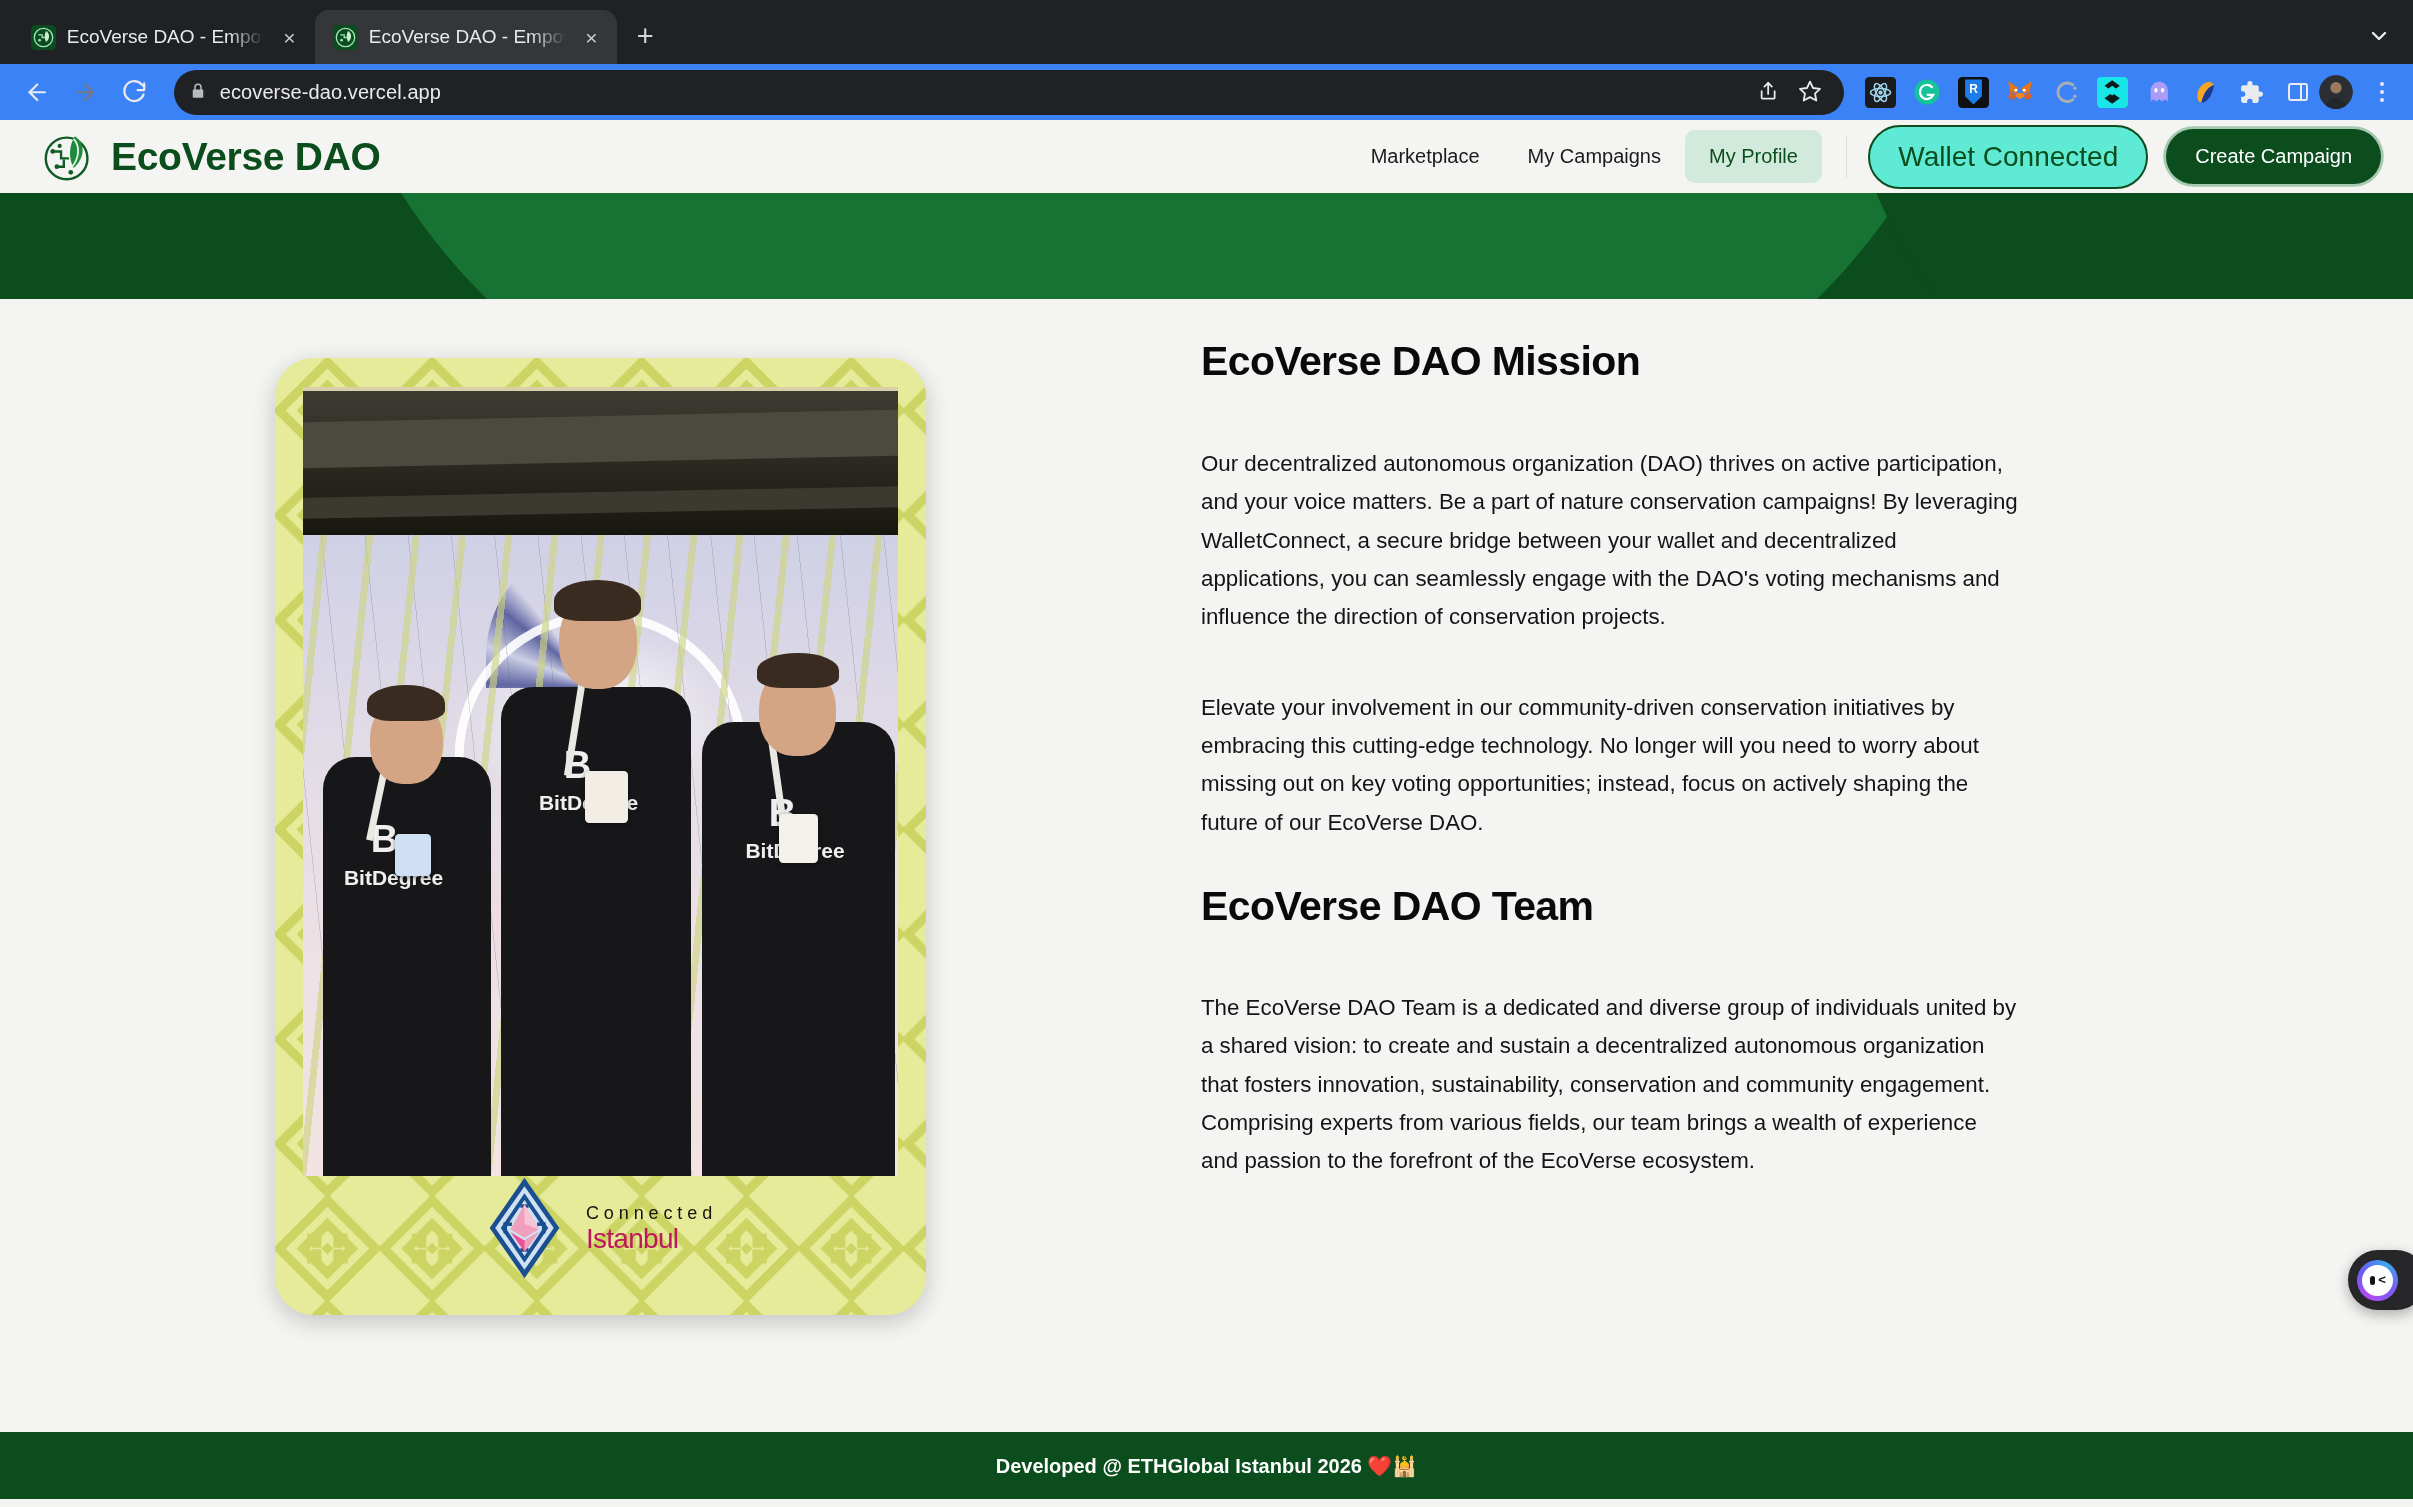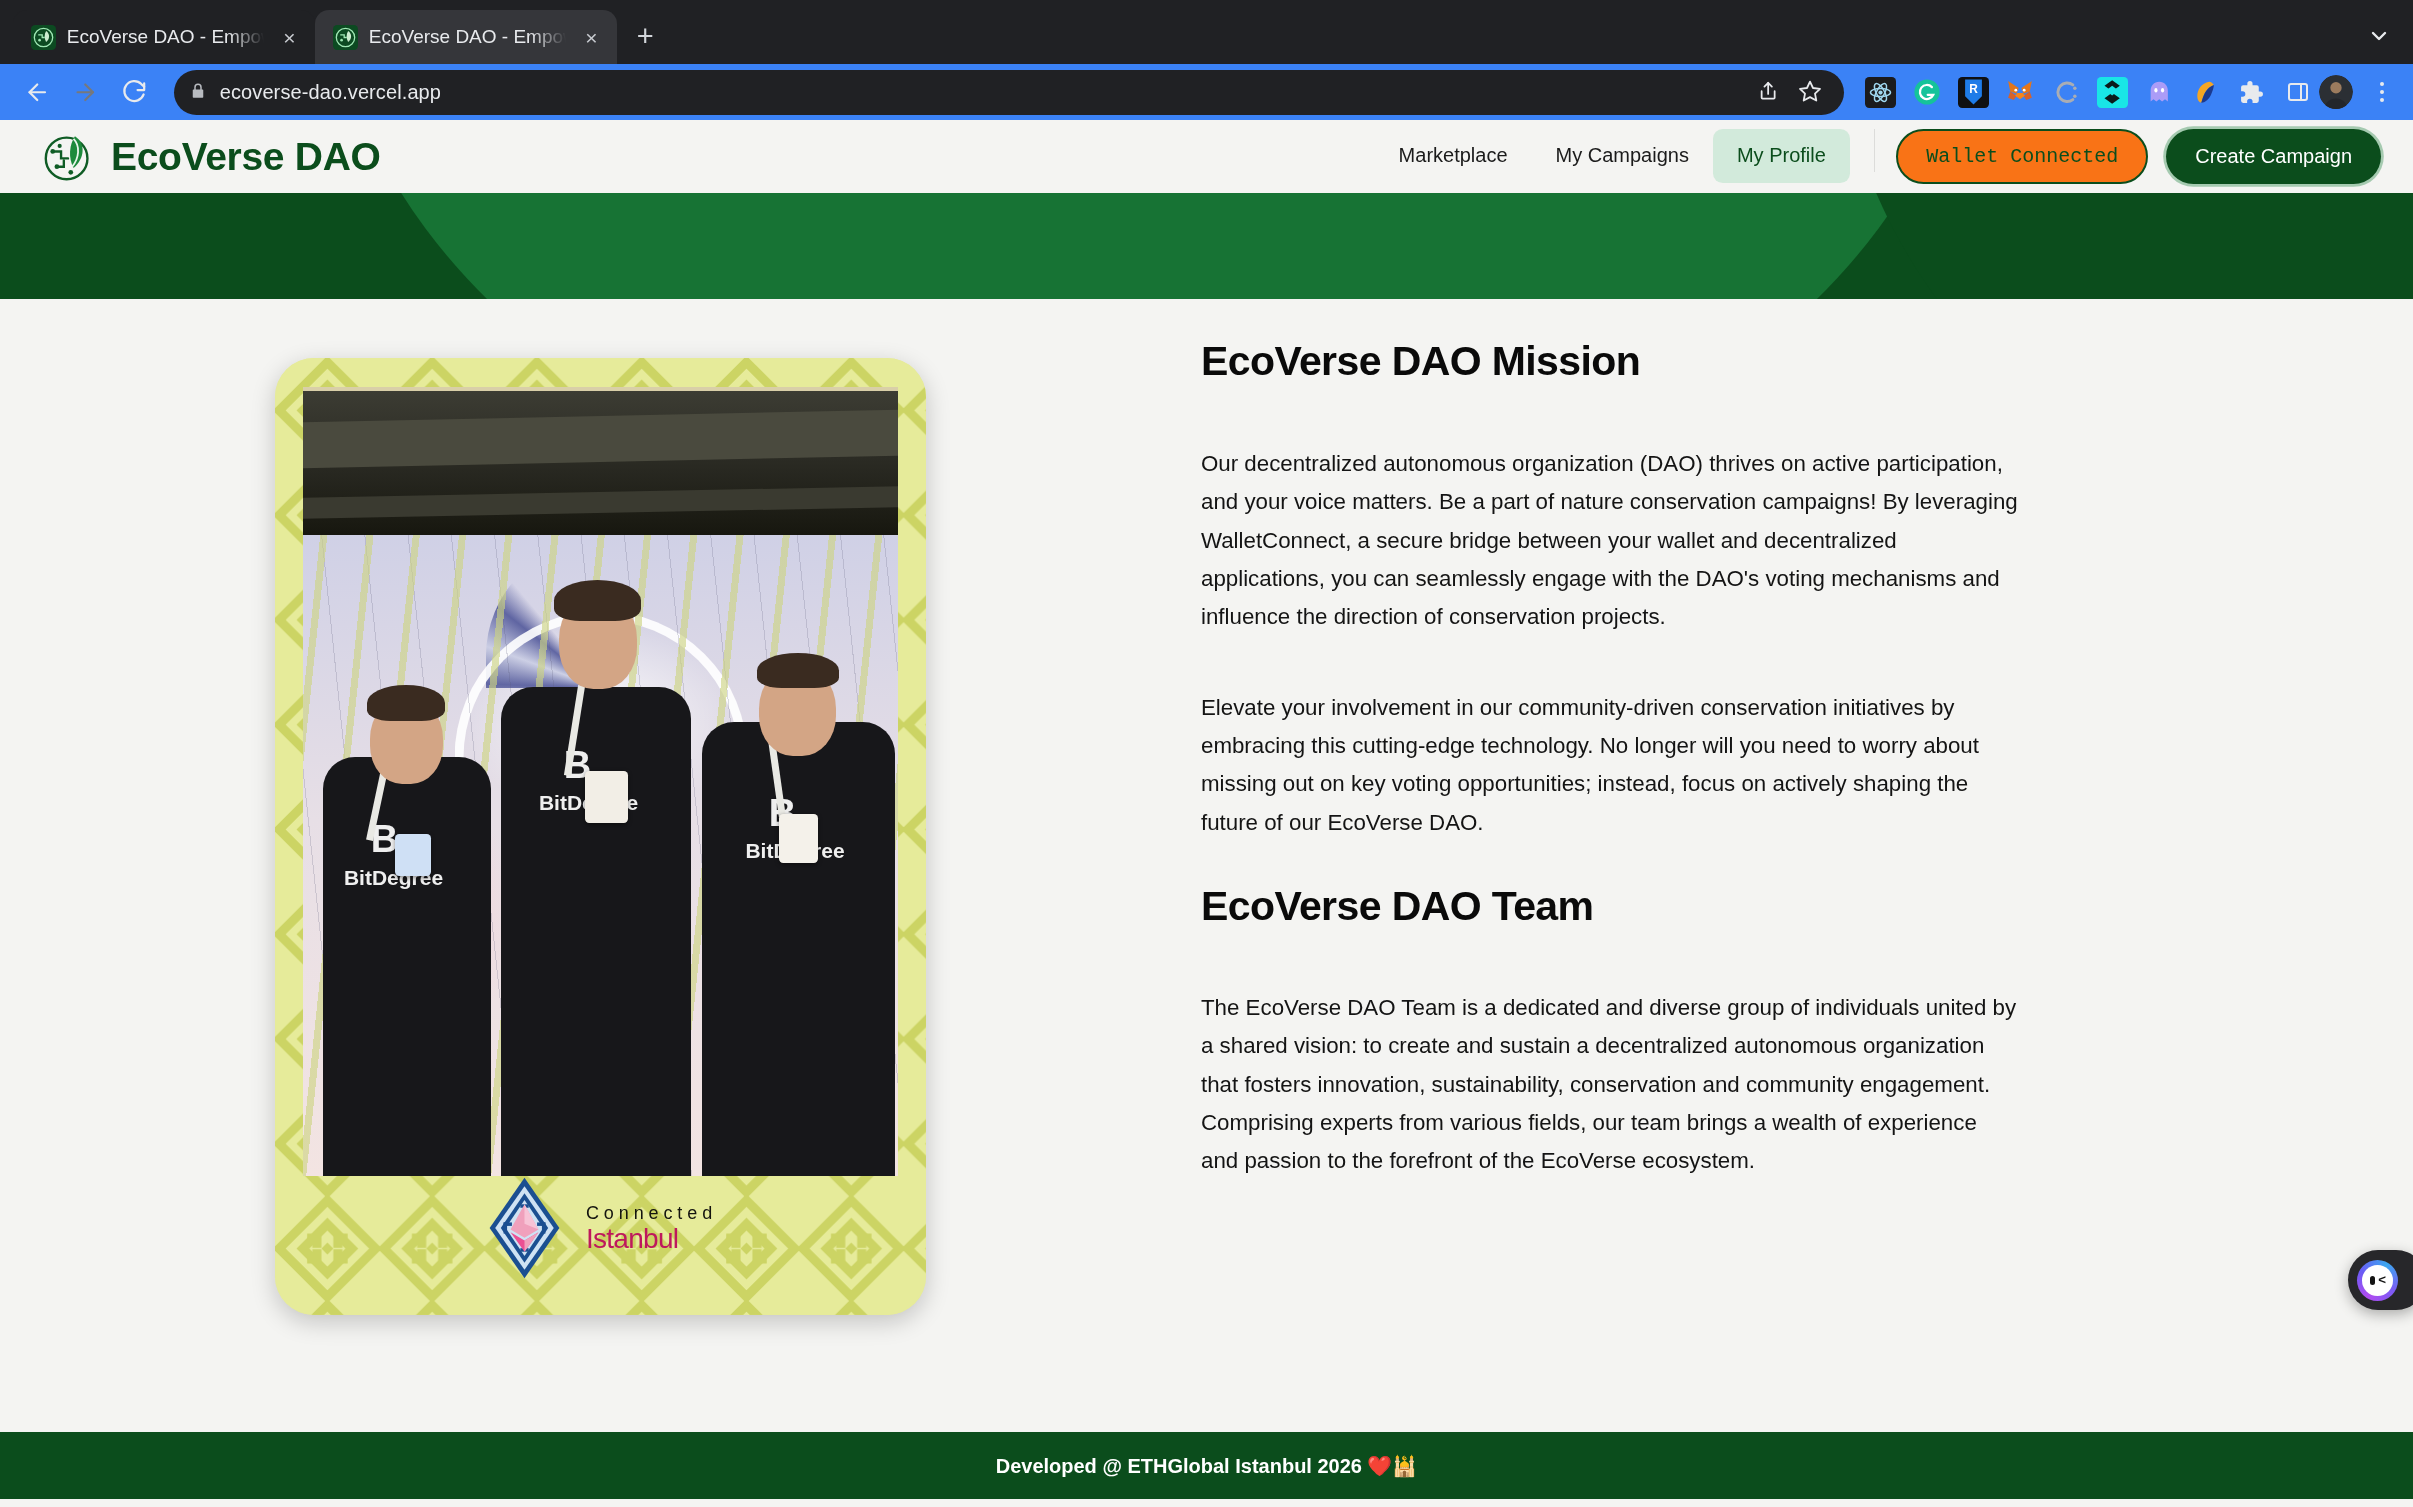--- a/index.html
+++ b/index.html
@@ -71,30 +71,30 @@
   .page { flex: 1; background: #f4f4f2; position: relative; overflow: hidden; }
 
   .site-header {
     height: 73px; background: #f4f4f2; display: flex; align-items: center;
     padding: 0 32px 0 43px; position: relative; z-index: 5;
   }
   .brand { display: flex; align-items: center; gap: 18px; }
   .brand-logo { width: 50px; height: 50px; }
   .brand-name { font-size: 39px; font-weight: bold; color: #0b4d1c; letter-spacing: -0.3px; }
 
-  .nav { margin-left: auto; display: flex; align-items: flex-start; gap: 0; }
+  .nav { margin-left: auto; display: flex; align-items: center; gap: 0; }
   .nav-link {
     font-size: 20px; color: #1b1b1b; padding: 15.4px 24px; border-radius: 9.8px;
     white-space: nowrap;
   }
   .nav-link.active { background: #d2eadb; color: #0b4d1c; }
   .nav-divider { width: 1.4px; height: 43px; background: #dcdcda; margin: 0 21px 0 24px; }
   .btn-outline {
-    font-size: 20px; color: #0b4d1c; background: #f97316; border: 2.1px solid #0b4d1c;
-    border-radius: 698px; padding: 14px 28px; white-space: nowrap; font-family: Liberation Mono, monospace;
+    font-size: 28px; color: #0b4d1c; background: #5eead4; border: 2.1px solid #0b4d1c;
+    border-radius: 698px; padding: 14px 28px; white-space: nowrap;
   }
   .btn-solid {
     font-size: 20px; color: #fff; background: #0b4d1c; border: none;
     border-radius: 698px; padding: 16px 29px; margin-left: 18px; white-space: nowrap;
     box-shadow: 0 0 0 2.8px rgba(16,122,54,.35);
   }
 
   
   .hero {
     height: 106px; background: #0b4d1c; position: relative; overflow: hidden;

